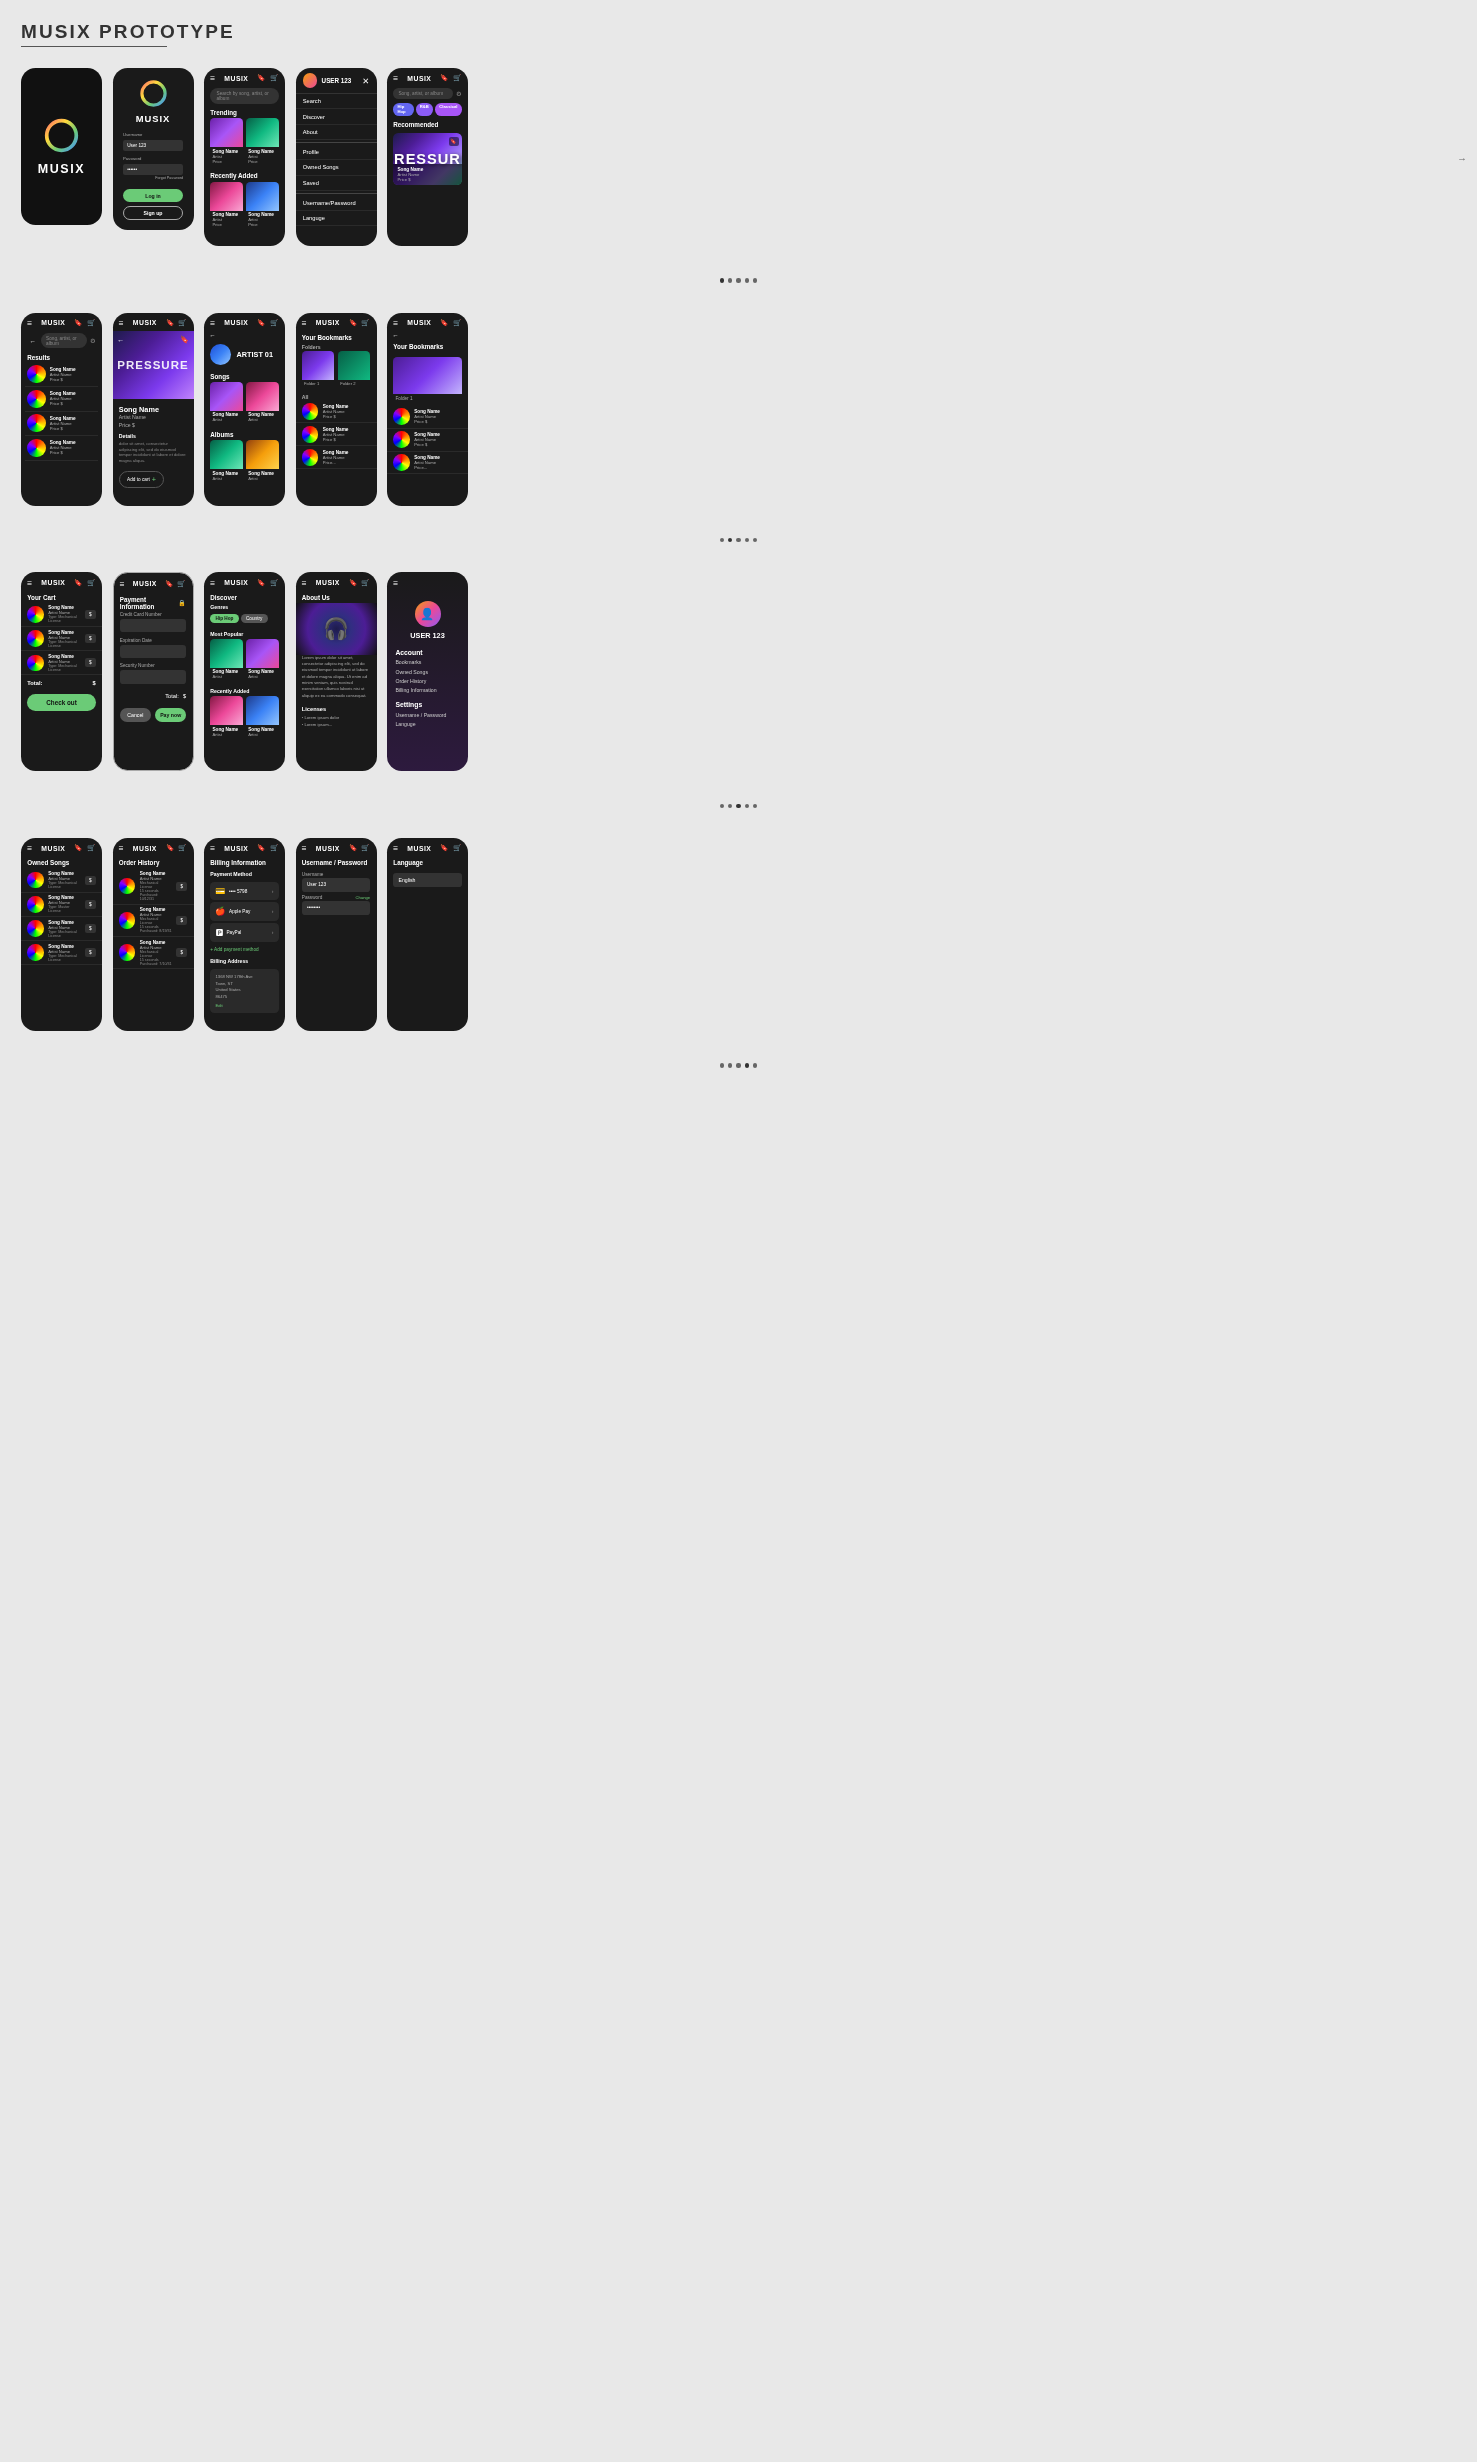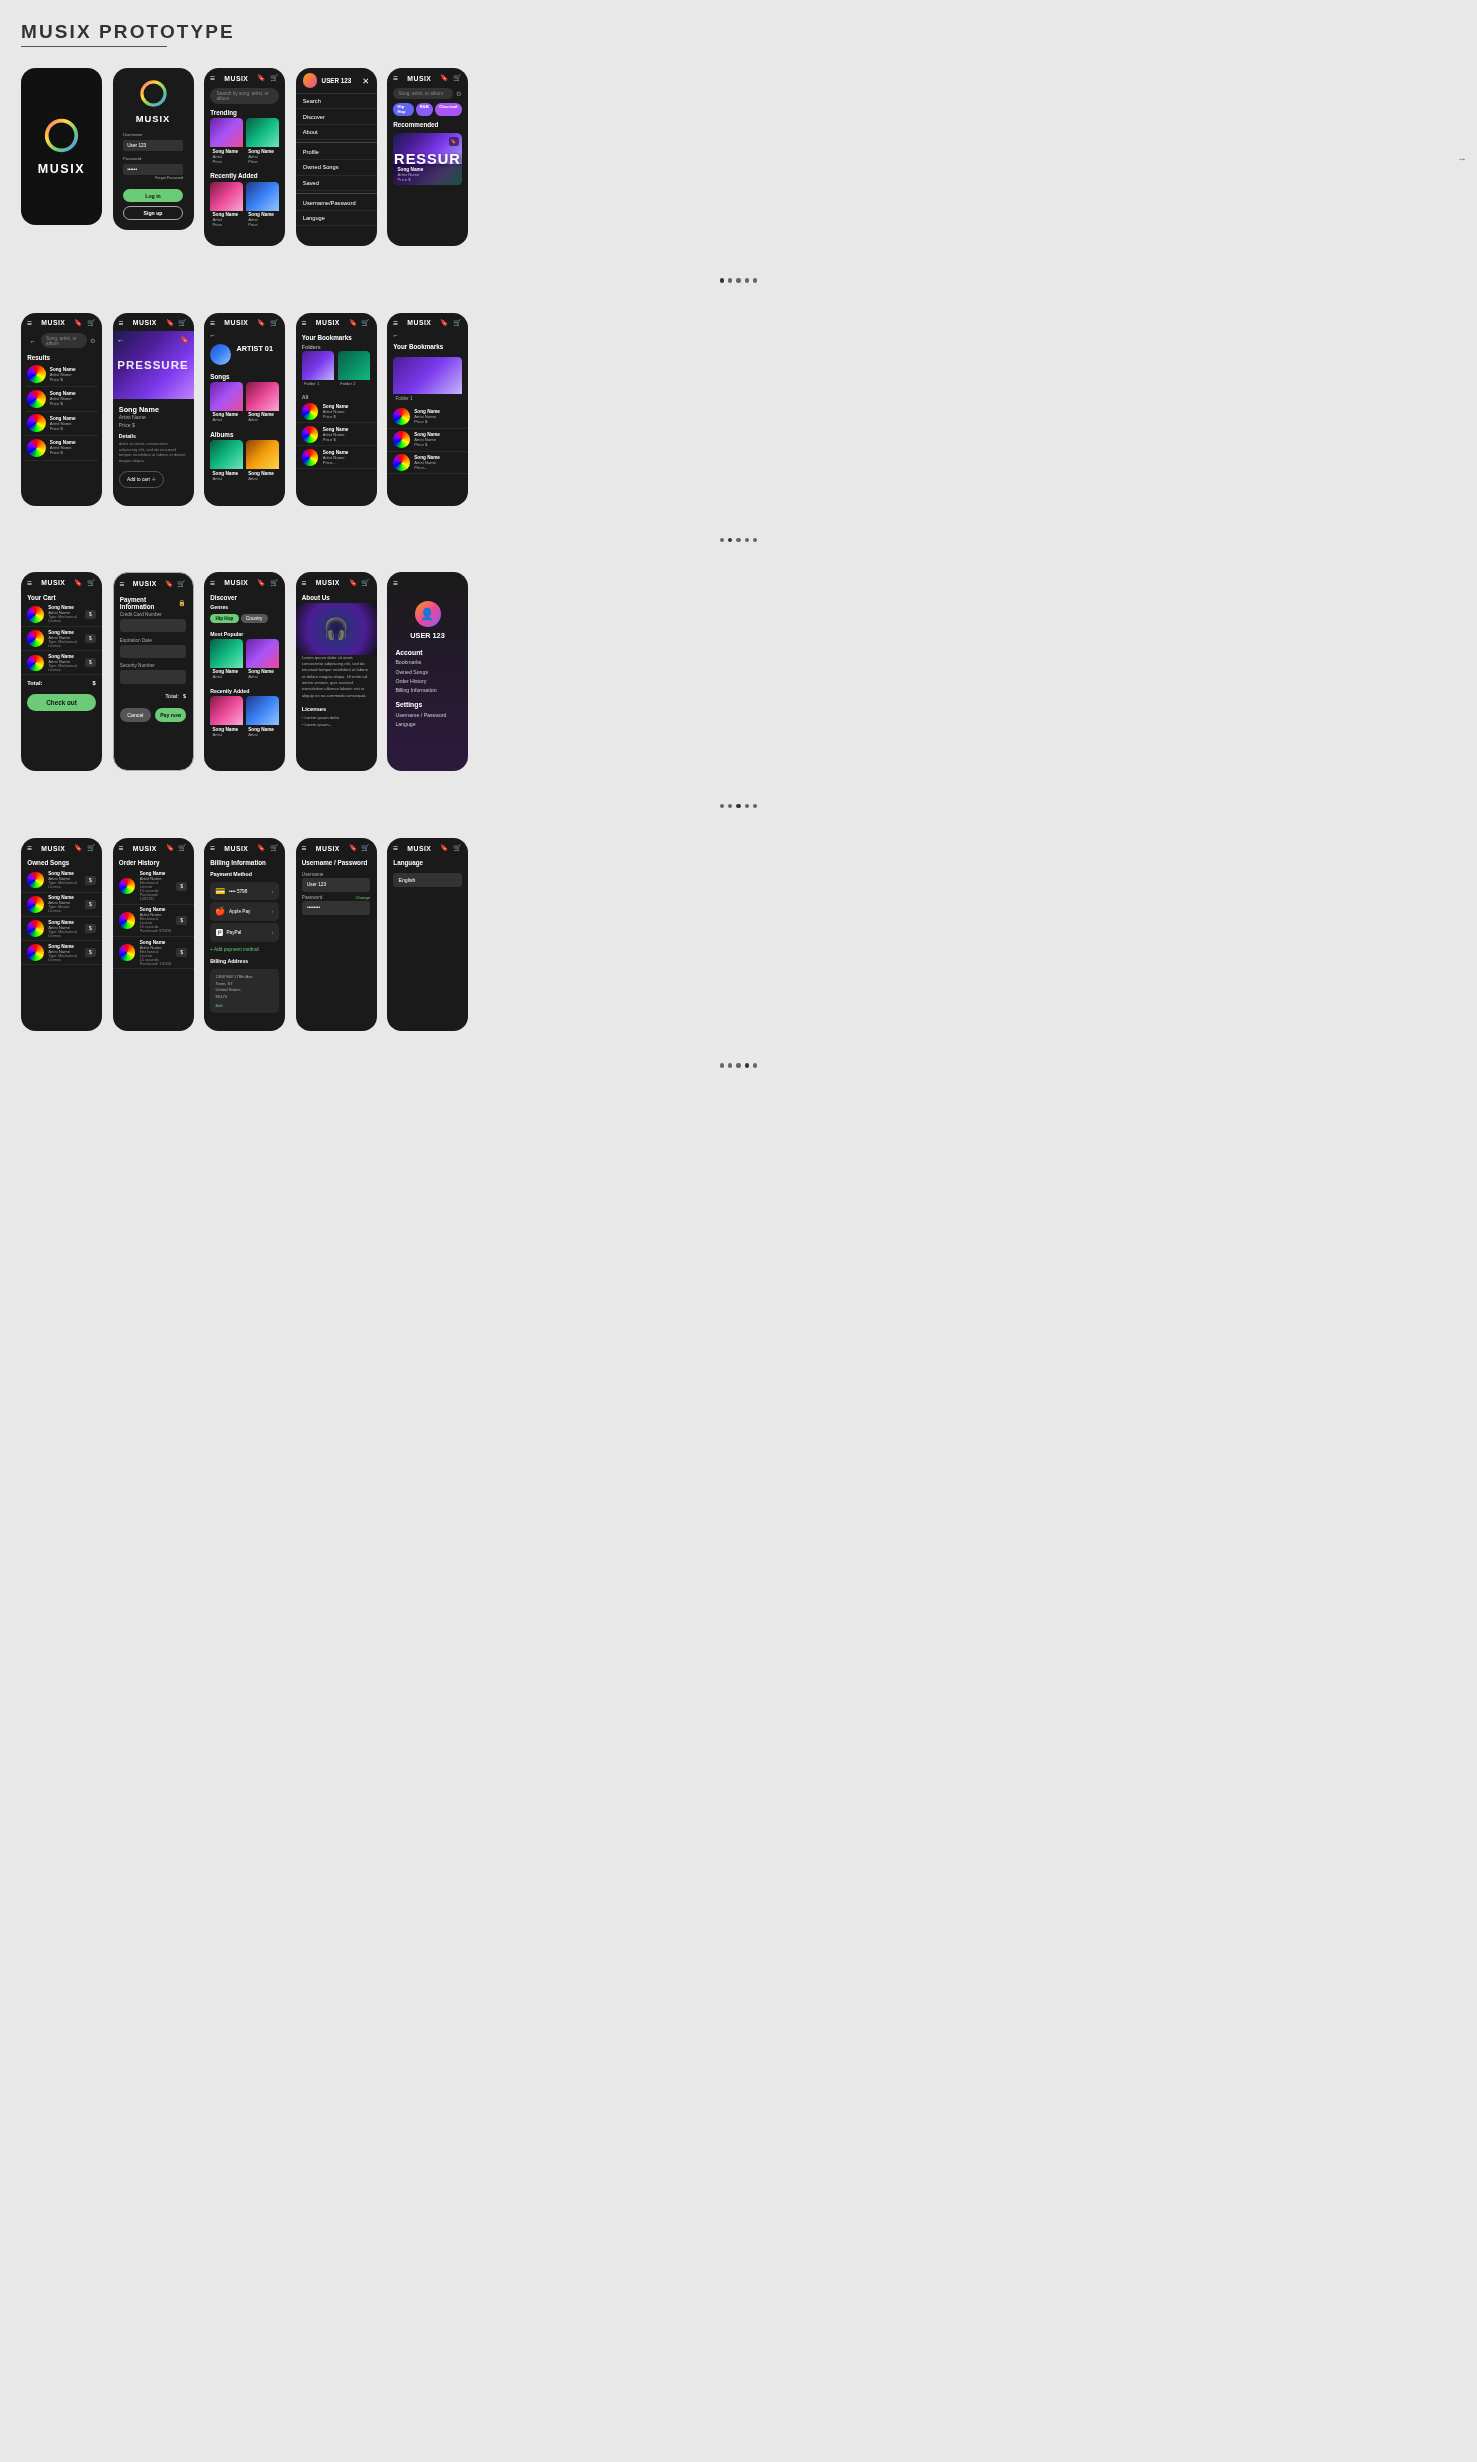--- a/index.html
+++ b/index.html
@@ -312,21 +312,21 @@
       cursor: pointer;
       display: inline-flex;
       align-items: center;
       gap: 2.1px;
     }
     .plus-icon { color: #6bcb77; font-size: 7.3px; }
 
     
     .artist-header {
       display: flex;
-      align-items: flex-start;
+      align-items: center;
       gap: 5.2px;
       padding: 4.2px 6.3px;
     }
     .artist-avatar {
       width: 21px;
       height: 21px;
       border-radius: 50%;
       background: linear-gradient(135deg, #1d4ed8, #3b82f6, #93c5fd);
     }
     .artist-name { font-size: 7.3px; font-weight: 800; color: white; }

